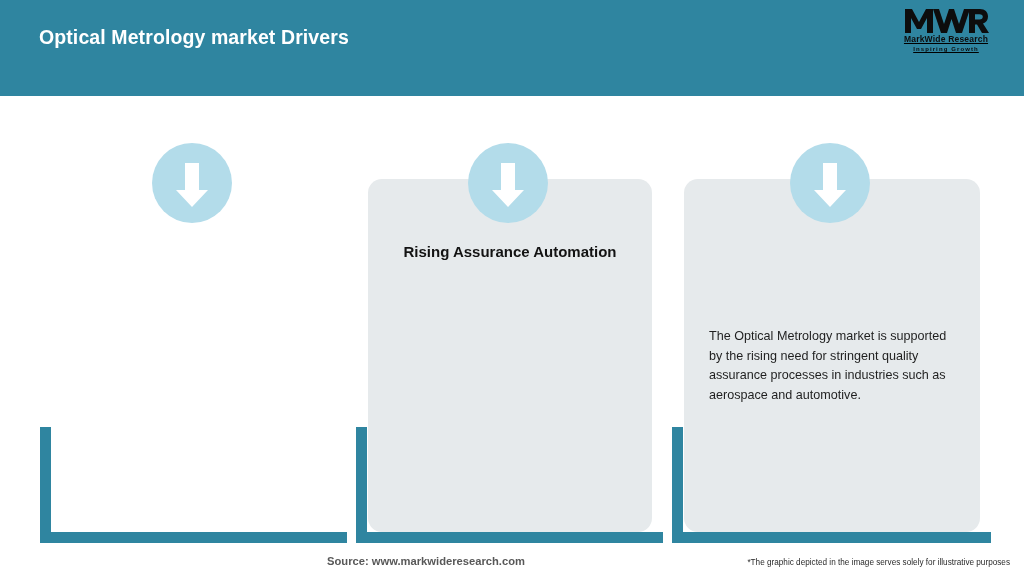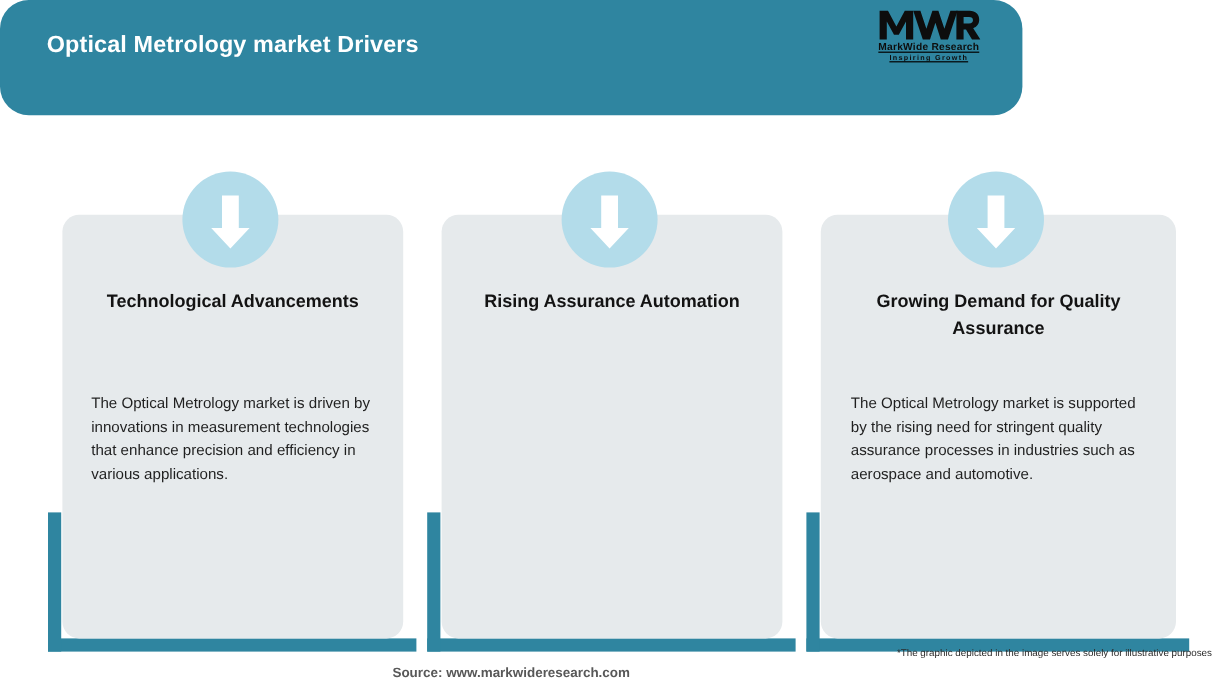--- a/index.html
+++ b/index.html
@@ -12,25 +12,24 @@
     height: 576px;
     overflow: hidden;
     font-family: "Liberation Sans", sans-serif;
     position: relative;
   }
 
   
   .header {
     position: absolute;
     left: 0; top: 0;
-    width: 852px;
+    width: 1024px;
     height: 96px;
     background: #2f85a0;
     box-sizing: border-box;
-    border-radius: 24px;
   }
   .header-title {
     position: absolute;
     left: 39px;
     top: 26px;
     font-size: 19.5px;
     font-weight: bold;
     color: #ffffff;
     letter-spacing: 0.1px;
     white-space: nowrap;
@@ -157,21 +156,21 @@
     top: 555px;
     width: 852px;
     text-align: center;
     font-size: 11.2px;
     font-weight: bold;
     color: #585858;
   }
   .disclaimer {
     position: absolute;
     right: 14px;
-    top: 540px;
+    top: 558px;
     font-size: 8.2px;
     color: #2a2a2a;
     white-space: nowrap;
     text-align: right;
   }
 </style>
 </head>
 <body>
 
 <div class="header">
@@ -189,24 +188,20 @@
     </span>
     <span class="logo-name">MarkWide Research</span>
     <span class="logo-tag">Inspiring Growth</span>
   </div>
 </div>
 
 <div class="cards">
 
   <div class="card-group g1">
     <div class="frame"></div>
-    <div class="card">
-      <div class="card-title">Technological Advancements</div>
-      <div class="card-body">The Optical Metrology market is driven by innovations in measurement technologies that enhance precision and efficiency in various applications.</div>
-    </div>
     <div class="badge">
       <svg width="80" height="80" viewBox="0 0 80 80" aria-hidden="true">
         <path d="M33 20 L47 20 L47 47 L56 47 L40 64 L24 47 L33 47 Z" fill="#ffffff"></path>
       </svg>
     </div>
   </div>
 
   <div class="card-group g2">
     <div class="frame"></div>
     <div class="card">
@@ -215,21 +210,20 @@
     <div class="badge">
       <svg width="80" height="80" viewBox="0 0 80 80" aria-hidden="true">
         <path d="M33 20 L47 20 L47 47 L56 47 L40 64 L24 47 L33 47 Z" fill="#ffffff"></path>
       </svg>
     </div>
   </div>
 
   <div class="card-group g3">
     <div class="frame"></div>
     <div class="card">
-      <div class="card-title">Growing Demand for Quality Assurance</div>
       <div class="card-body">The Optical Metrology market is supported by the rising need for stringent quality assurance processes in industries such as aerospace and automotive.</div>
     </div>
     <div class="badge">
       <svg width="80" height="80" viewBox="0 0 80 80" aria-hidden="true">
         <path d="M33 20 L47 20 L47 47 L56 47 L40 64 L24 47 L33 47 Z" fill="#ffffff"></path>
       </svg>
     </div>
   </div>
 
 </div>

